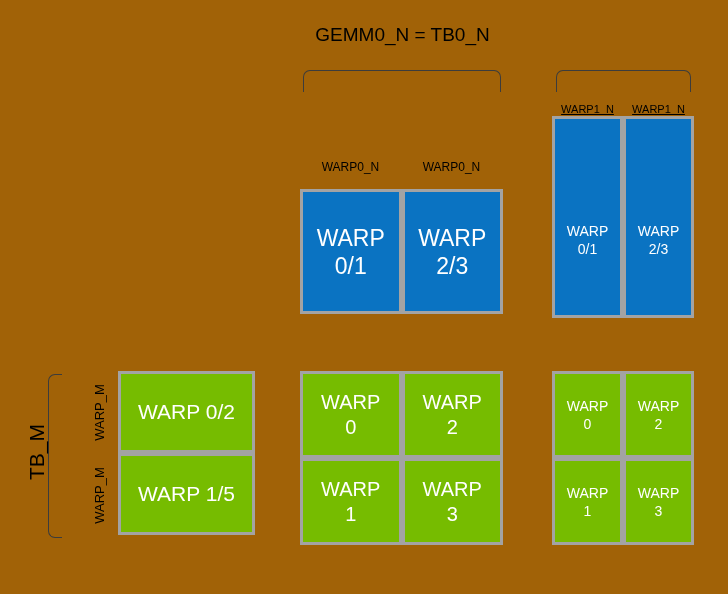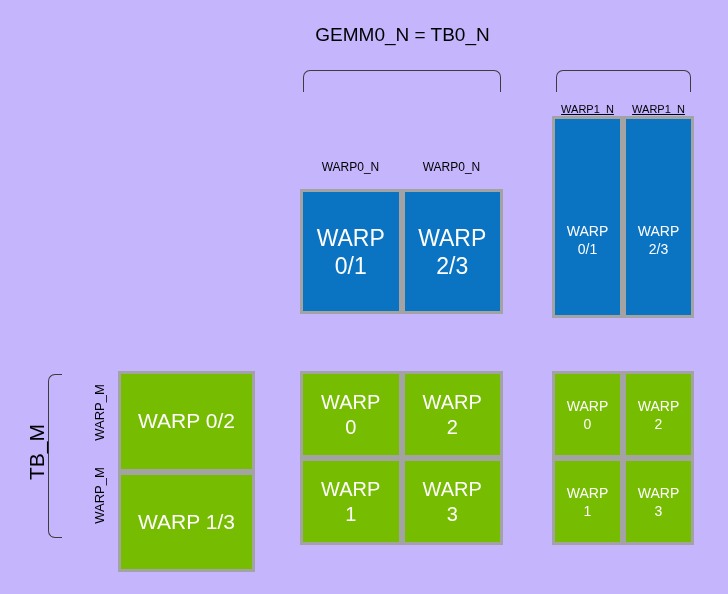--- a/index.html
+++ b/index.html
@@ -4,21 +4,21 @@
 <style>
   html, body {
     margin: 0;
     padding: 0;
     background: #ffffff;
   }
   #canvas {
     position: relative;
     width: 728px;
     height: 594px;
-    background: #c4b5fd;
+    background: #a16207;
     font-family: "Liberation Sans", sans-serif;
     overflow: hidden;
   }
 
   
   .title {
     position: absolute;
     color: #000000;
     font-size: 19px;
     line-height: 26px;
@@ -131,23 +131,23 @@
 0/1</div>
     <div class="cell blue" style="font-size:14px; line-height:18px; align-items:center; padding-top:46px;">WARP
 2/3</div>
   </div>
 
   <div id="vbrace"></div>
   <div class="vlabel" id="label-tbm">TB_M</div>
   <div class="vlabel" id="label-warpm-top">WARP_M</div>
   <div class="vlabel" id="label-warpm-bot">WARP_M</div>
 
-  <div class="group" style="left:118px; top:371px; width:137px; height:201px; flex-direction:column;">
+  <div class="group" style="left:118px; top:371px; width:137px; height:164px; flex-direction:column;">
     <div class="cell green" style="font-size:21px; line-height:26px;">WARP 0/2</div>
-    <div class="cell green" style="font-size:21px; line-height:26px;">WARP 1/3</div>
+    <div class="cell green" style="font-size:21px; line-height:26px;">WARP 1/5</div>
   </div>
 
   <div class="group" style="left:300px; top:371px; width:203px; height:174px;">
     <div class="col">
       <div class="cell green" style="font-size:20px; line-height:25px;">WARP
 0</div>
       <div class="cell green" style="font-size:20px; line-height:25px;">WARP
 1</div>
     </div>
     <div class="col">

